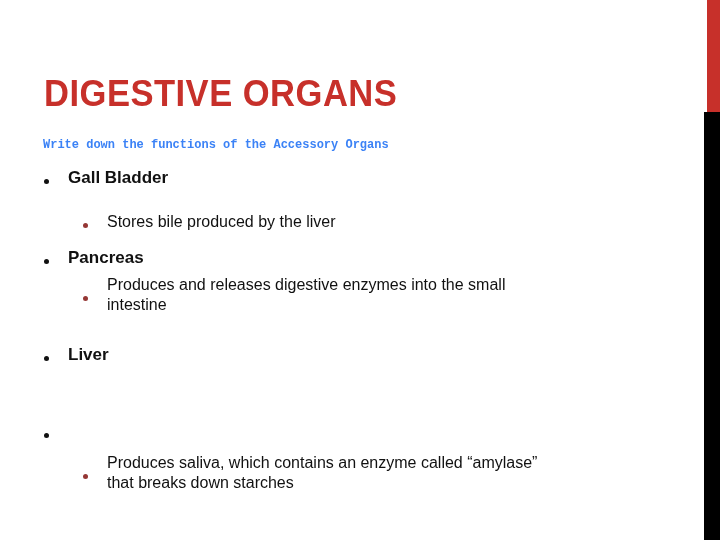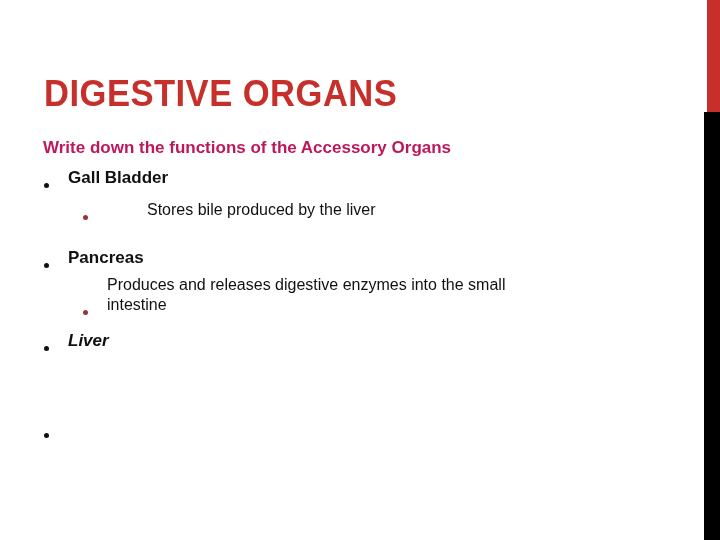--- a/index.html
+++ b/index.html
@@ -33,29 +33,30 @@
     letter-spacing: 0.5px;
     line-height: 1.1;
     color: #c7302a;
     transform: scaleX(0.96);
     transform-origin: 0 50%;
     white-space: nowrap;
   }
   .subtitle {
     position: absolute;
     left: 43px; top: 138px;
-    font-size: 17px;
+    font-size: 12px;
     font-weight: 700;
-    color: #be185d;
+    color: #3b82f6;
     white-space: nowrap;
+    font-family: Liberation Mono, monospace;
   }
   .row {
     position: absolute;
     display: flex;
-    align-items: flex-end;
+    align-items: center;
   }
   .row.l1 { left: 44px; }
   .row.l2 { left: 83px; }
   .dot {
     flex: 0 0 auto;
     width: 5px; height: 5px;
     border-radius: 50%;
     margin-top: 7px;
   }
   .l1 .dot { background: #111111; margin-right: 19px; }
@@ -70,24 +71,24 @@
   .detail {
     font-size: 16px;
     font-weight: 400;
     line-height: 20px;
     color: #111111;
     width: 505px;
     white-space: pre-line;
   }
   
   .pos-gall-h  { top: 168px; }
-  .pos-gall-d  { top: 200px; gap: 40px; }
+  .pos-gall-d  { top: 212px; }
   .pos-panc-h  { top: 248px; }
   .pos-panc-d  { top: 275px; }
-  .pos-liver-h { top: 331px; font-style: italic; }
+  .pos-liver-h { top: 345px; }
   .pos-liver-d { top: 374px; }
   .pos-sali-h  { top: 426px; }
   .pos-sali-d  { top: 453px; }
 </style>
 </head>
 <body>
 
 <div class="slide">
 
   <div class="bar-red"></div>
@@ -117,14 +118,19 @@
   </div>
 
   <div class="row l1 pos-liver-h">
     <span class="dot"></span>
     <span class="heading">Liver</span>
   </div>
 
   <div class="row l1 pos-sali-h">
     <span class="dot"></span>
   </div>
+  <div class="row l2 pos-sali-d">
+    <span class="dot"></span>
+    <span class="detail">Produces saliva, which contains an enzyme called “amylase”
+that breaks down starches</span>
+  </div>
 
 </div>
 
 </body></html>

